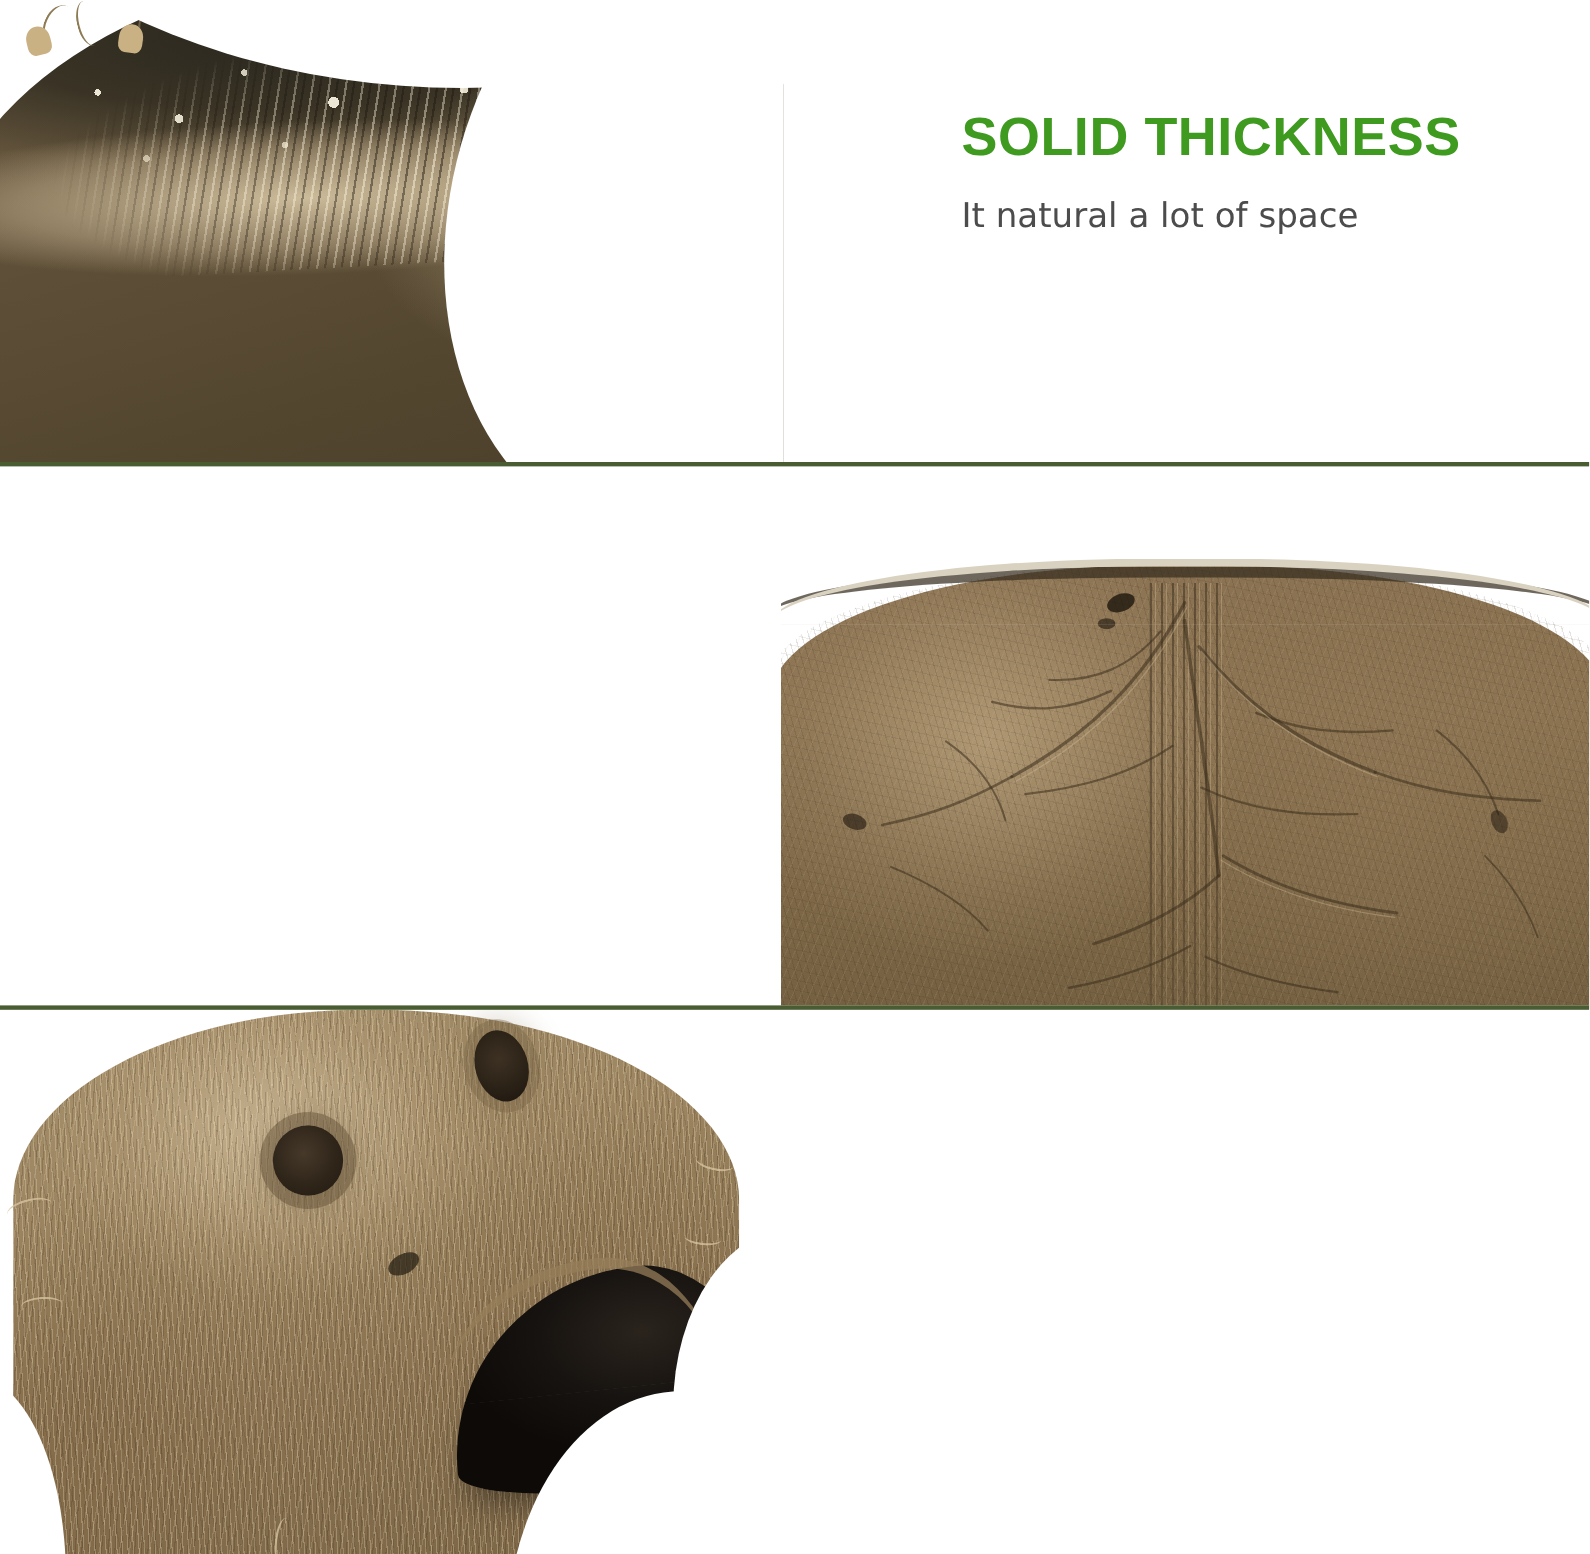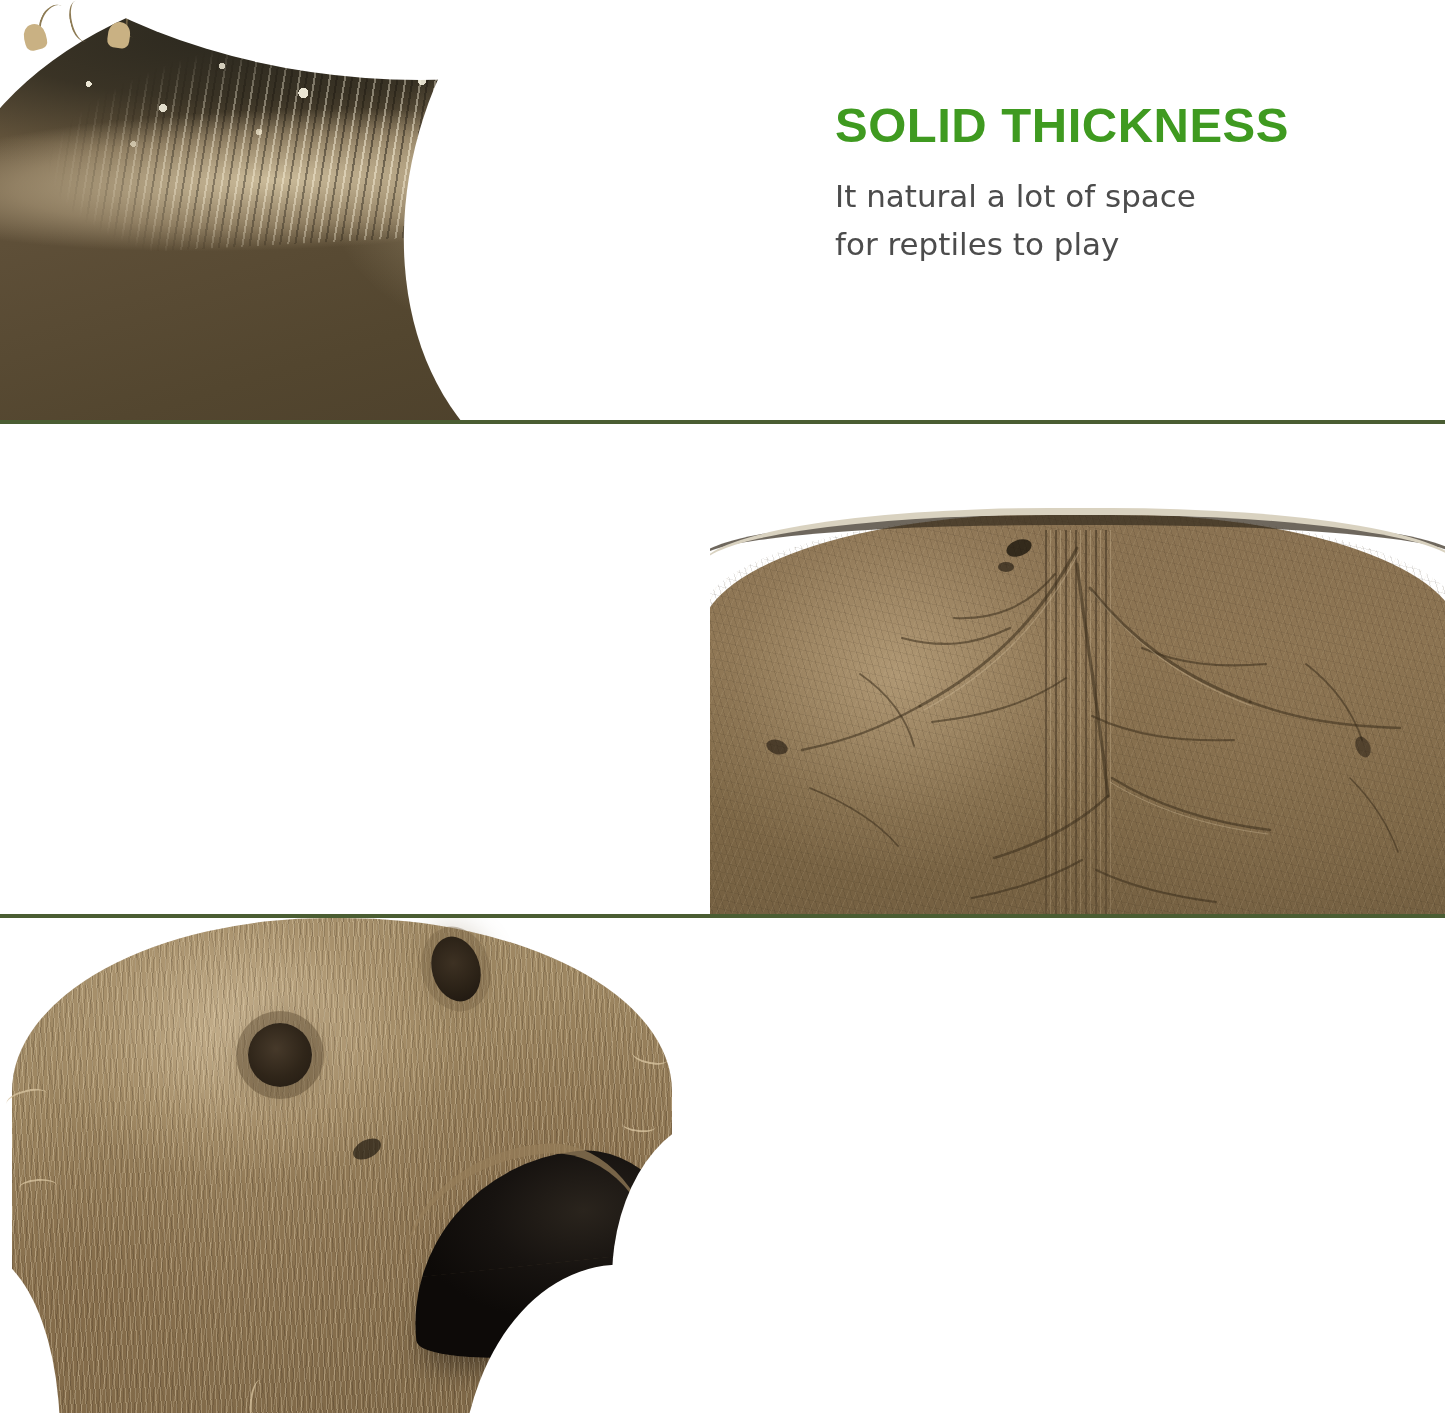--- a/index.html
+++ b/index.html
@@ -36,21 +36,21 @@
   }
   .bodytext{
     font-family:"DejaVu Sans", sans-serif;
     color:#4c4c4c;
     font-size:31px;
     line-height:1.52;
     font-weight:400;
     white-space:pre;
     margin:0;
   }
-  .tb-1{left:835px;top:100px;}
+  .tb-1{left:874px;top:100px;}
   .tb-2{left:74px;top:604px;}
 
   
   .img1{
     position:absolute;left:0;top:0;width:712px;height:420px;
     overflow:hidden;
   }
   .img1 .body{
     position:absolute;left:-60px;top:-30px;width:840px;height:470px;
     background:
@@ -263,21 +263,20 @@
       <div class="nub n2"></div>
       <div class="nub n3"></div>
       <div class="nub n4"></div>
       <div class="curvemask"></div>
       <div class="topmask"></div>
     </div>
 
     <div class="textblock tb-1">
       <h2 class="heading">SOLID THICKNESS</h2>
       <p class="bodytext">It natural a lot of space</p>
-      <p class="bodytext">for reptiles to play</p>
     </div>
   </div>
 
   <div class="divider d1"></div>
 
   <div class="row row-2">
 
     <div class="textblock tb-2">
       <h2 class="heading">COCONUT SHELL</h2>
       <p class="bodytext">Made  of natural material with</p>

